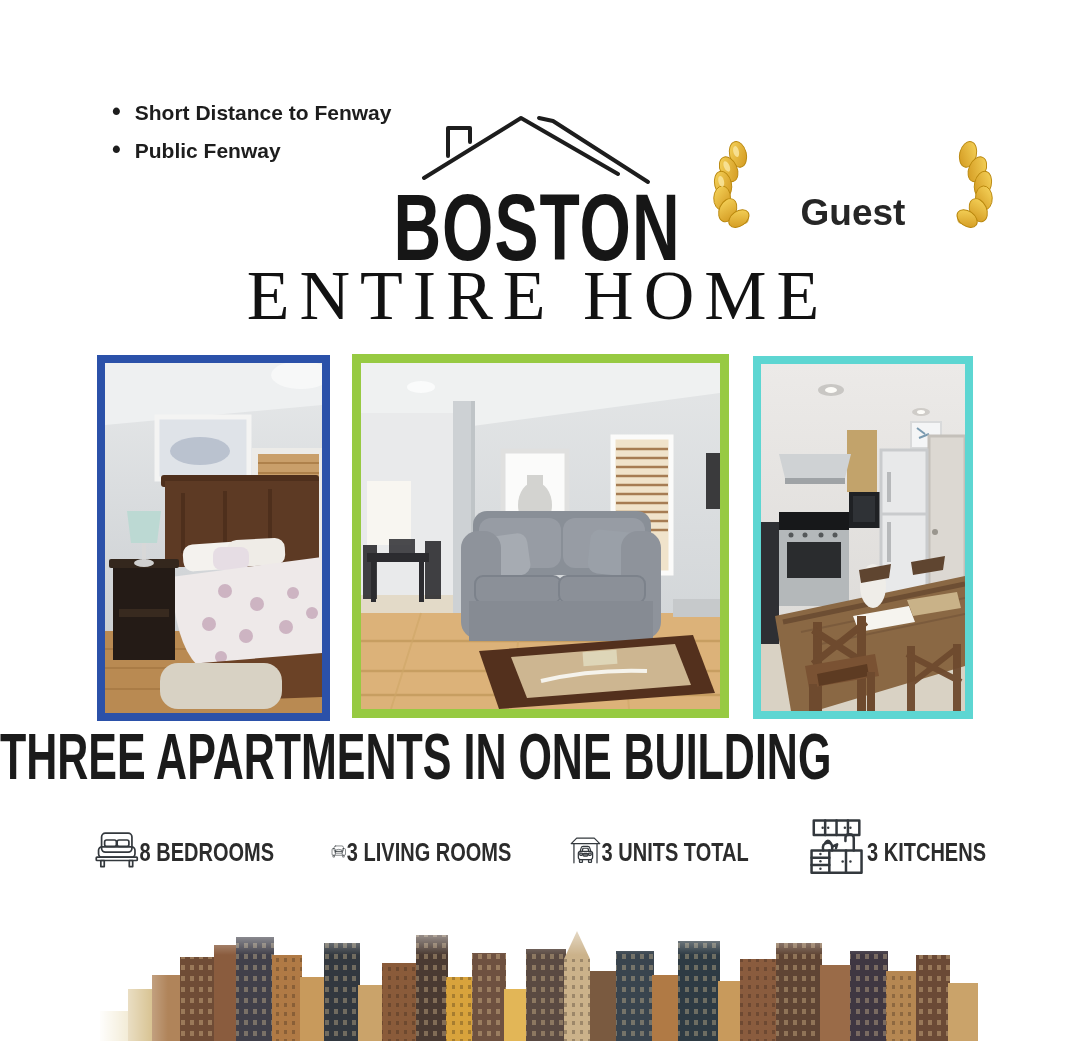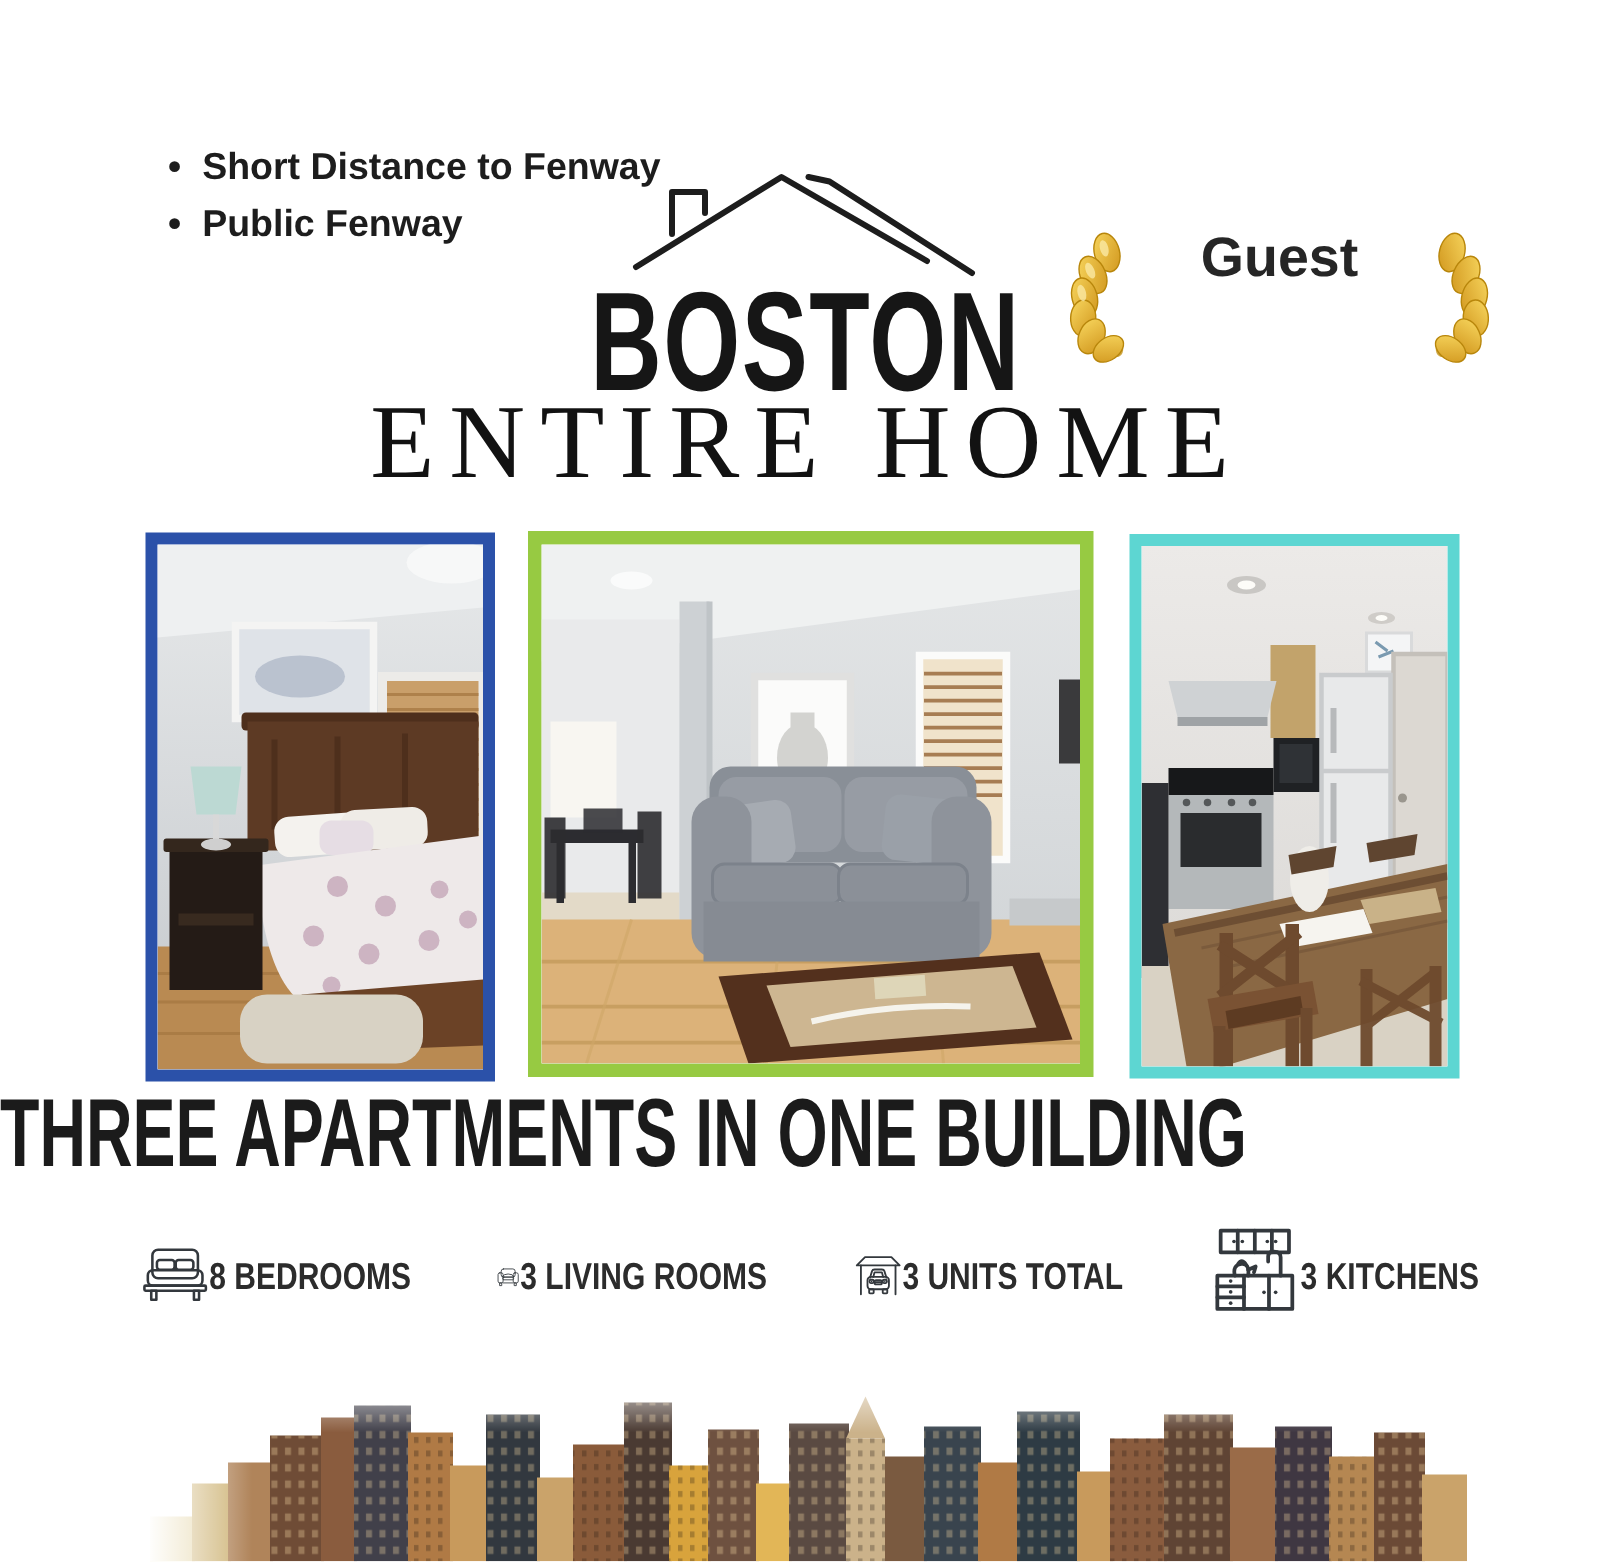--- a/index.html
+++ b/index.html
@@ -1,28 +1,28 @@
 <!DOCTYPE html>
 <html><head>
 <meta charset="utf-8">
 <style>
   html,body{margin:0;padding:0;background:#ffffff;}
   .canvas{position:relative;width:1079px;height:1041px;background:#ffffff;overflow:hidden;
           font-family:"Liberation Sans","DejaVu Sans",sans-serif;}
   
   .features{position:absolute;left:112px;top:96px;margin:0;padding:0;list-style:none;}
-  .features li{font-size:25px;font-weight:700;color:#1d1d1d;margin-bottom:8px;line-height:1.2;}
+  .features li{font-size:21px;font-weight:700;color:#1d1d1d;margin-bottom:8px;line-height:1.2;}
   .features li::before{content:"•";margin-right:14px;font-size:25px;}
   
   .roof{position:absolute;left:416px;top:108px;}
   .boston{position:absolute;left:372px;top:186px;width:330px;text-align:center;line-height:0.9;}
   .boston span{display:inline-block;font-size:66px;font-weight:700;letter-spacing:1px;color:#161616;
                transform:scaleY(1.42);transform-origin:top center;}
   
-  .badge{position:absolute;left:697px;top:138px;width:312px;display:flex;align-items:flex-start;justify-content:space-between;margin-top:14px;}
+  .badge{position:absolute;left:697px;top:138px;width:312px;display:flex;align-items:flex-end;justify-content:space-between;}
   .badge-text{text-align:center;font-size:37px;font-weight:700;color:#262626;line-height:1.1;}
   
   .subtitle{position:absolute;left:10px;top:256px;width:1056px;text-align:center;
             font-family:"Liberation Serif","DejaVu Serif",serif;font-size:70px;letter-spacing:10px;color:#121212;}
   
   .photo{position:absolute;overflow:hidden;box-sizing:border-box;}
   .photo svg{display:block;width:100%;height:100%;}
   .photo-1{left:97px;top:355px;width:233px;height:366px;border:8px solid #2b51a9;}
   .photo-2{left:352px;top:354px;width:377px;height:364px;border:9px solid #97ca42;}
   .photo-3{left:753px;top:356px;width:220px;height:363px;border:8px solid #5dd6d2;}

